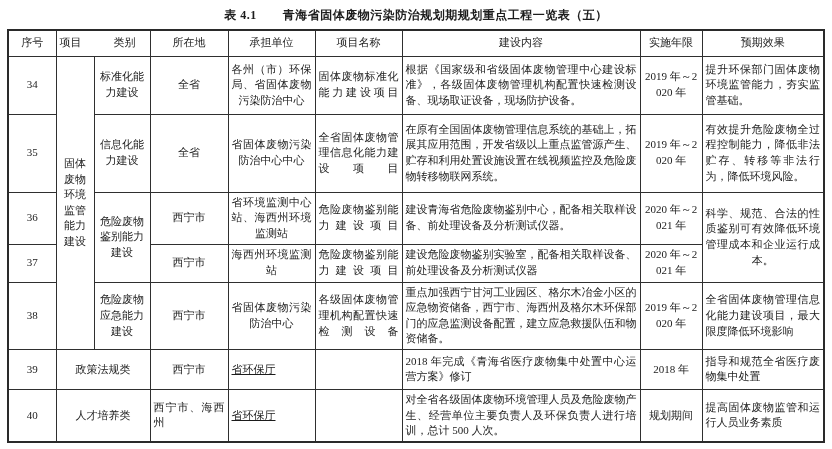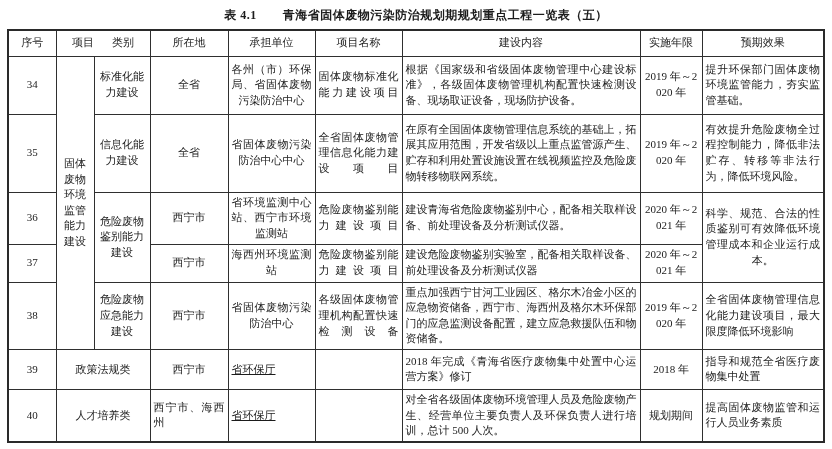--- a/index.html
+++ b/index.html
@@ -38,21 +38,21 @@
   }
   th{text-align:center;}
   .c{text-align:center;}
   .l{text-align:left;text-decoration:underline;}
   
   .dist{text-align:justify;text-align-last:justify;}
   
   .just{text-align:justify;text-align-last:left;}
   
   .justc{text-align:justify;text-align-last:center;}
-  .hd-split{display:flex;justify-content:center;gap:18px;}
+  .hd-split{display:flex;justify-content:flex-start;gap:32px;}
   tr.h-head{height:26px;}
   tr.h34{height:58px;}
   tr.h35{height:78px;}
   tr.h36{height:52px;}
   tr.h37{height:38px;}
   tr.h38{height:64px;}
   tr.h39{height:40px;}
   tr.h40{height:46px;}
 </style>
 </head>
@@ -114,21 +114,21 @@
       <td class="dist">全省固体废物管理信息化能力建设项目</td>
       <td class="just">在原有全国固体废物管理信息系统的基础上，拓展其应用范围，开发省级以上重点监管源产生、贮存和利用处置设施设置在线视频监控及危险废物转移物联网系统。</td>
       <td class="c">2019 年～2020 年</td>
       <td class="just">有效提升危险废物全过程控制能力，降低非法贮存、转移等非法行为，降低环境风险。</td>
     </tr>
 
     <tr class="h36">
       <td class="c">36</td>
       <td class="c" rowspan="2">危险废物鉴别能力建设</td>
       <td class="c">西宁市</td>
-      <td class="justc">省环境监测中心站、西宁市环境监测站</td>
+      <td class="justc">省环境监测中心站、海西州环境监测站</td>
       <td class="dist">危险废物鉴别能力建设项目</td>
       <td class="just">建设青海省危险废物鉴别中心，配备相关取样设备、前处理设备及分析测试仪器。</td>
       <td class="c">2020 年～2021 年</td>
       <td class="justc" rowspan="2">科学、规范、合法的性质鉴别可有效降低环境管理成本和企业运行成本。</td>
     </tr>
 
     <tr class="h37">
       <td class="c">37</td>
       <td class="c">西宁市</td>
       <td class="justc">海西州环境监测站</td>

